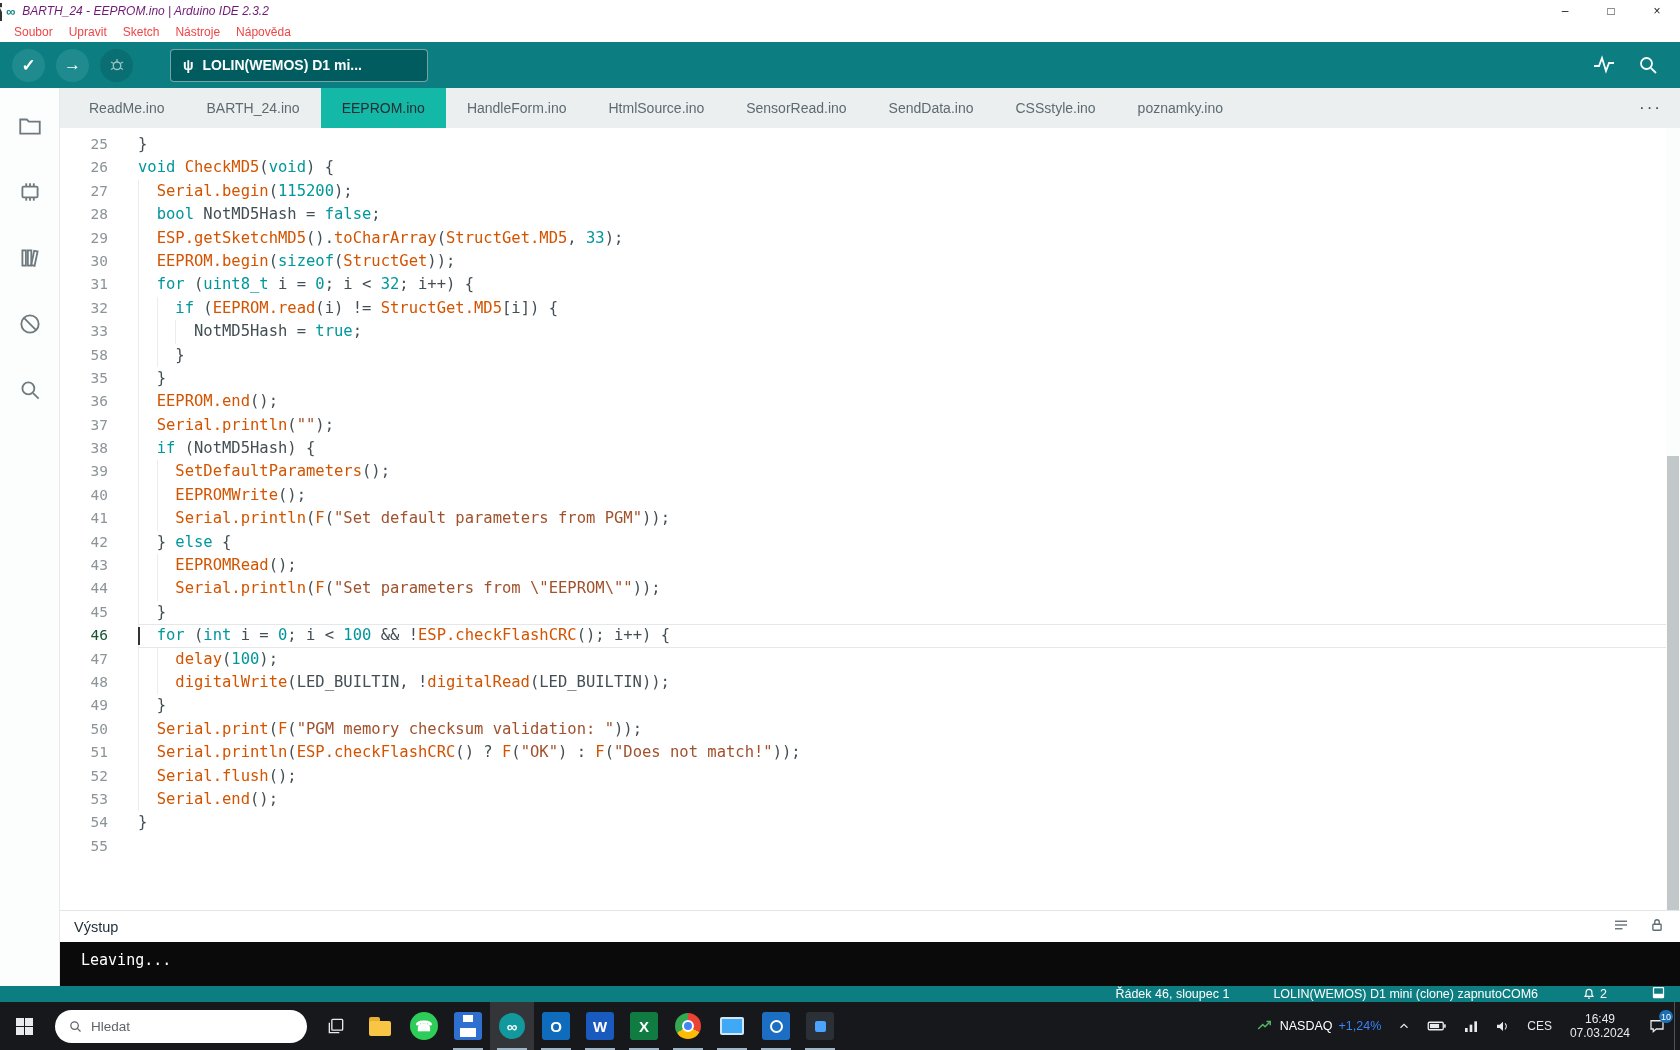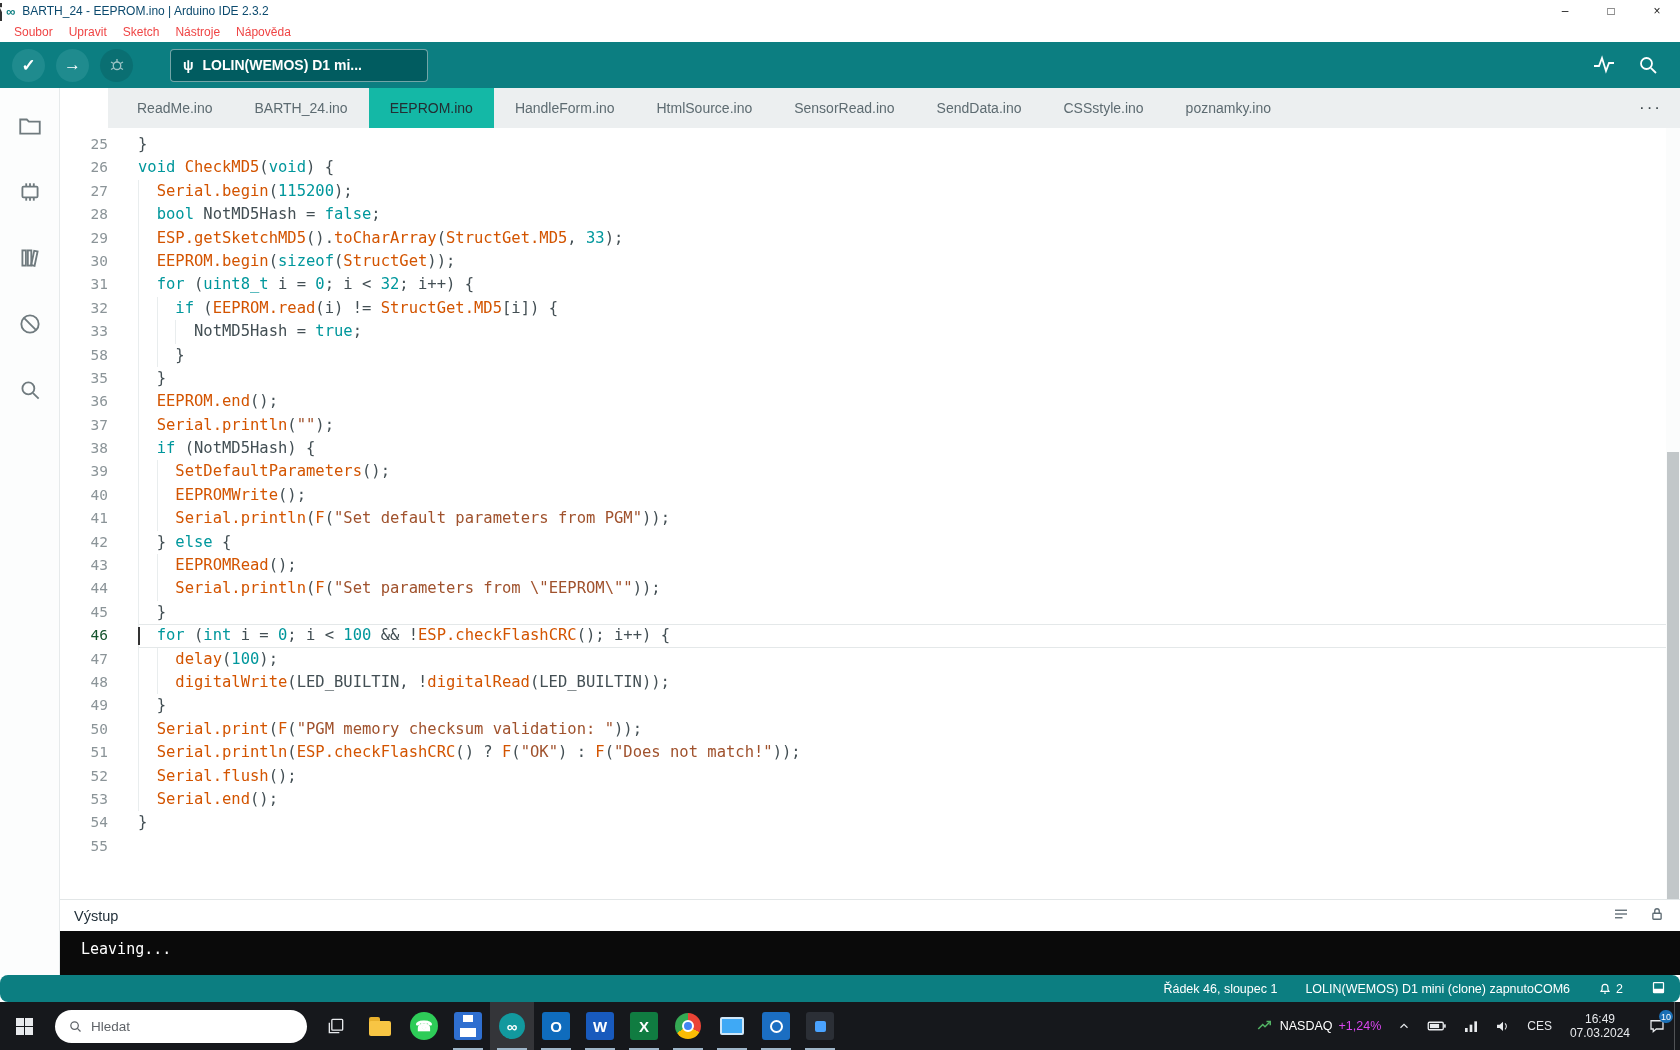--- a/index.html
+++ b/index.html
@@ -6,21 +6,21 @@
   html,body { background:#000; }
   .screen {
     width:1680px; height:1050px; display:flex; flex-direction:column;
     font-family:"Liberation Sans", sans-serif; background:#fff; overflow:hidden;
     position:relative;
   }
 
   
   .titlebar { height:22px; background:#fff; display:flex; align-items:center; padding-left:6px; gap:7px; flex:none; }
   .app-logo { color:#0c7e81; font-weight:bold; font-size:13px; line-height:1; }
-  .title-text { font-size:12px; color:#0c4a6e; }
+  .title-text { font-size:12px; color:#701a75;font-style:italic; }
   .win-controls { margin-left:auto; display:flex; height:100%; }
   .win-controls span { width:46px; display:flex; align-items:center; justify-content:center; font-size:12px; color:#222; }
 
   
   .menubar { height:20px; background:#fff; display:flex; align-items:center; padding-left:6px; font-size:12px; color:#ef4444; flex:none; }
   .menu-item { padding:2px 8px; }
 
   
   .toolbar { height:46px; background:#0c7e81; display:flex; align-items:center; padding:0 12px; gap:11px; flex:none; }
   .tbtn { width:33px; height:33px; border-radius:50%; border:none; background:#1f8b8e; color:#fff; font-size:17px; font-weight:bold;
@@ -34,21 +34,21 @@
 
   
   .main { flex:1; display:flex; min-height:0; }
   .sidebar { width:60px; background:#fcfdfd; border-right:1px solid #e6eaeb; display:flex; flex-direction:column; align-items:center;
              padding-top:24px; gap:38px; flex:none; }
   .side-icon { width:28px; height:28px; display:flex; align-items:center; justify-content:center; }
 
   .editor-col { flex:1; display:flex; flex-direction:column; min-width:0; }
 
   
-  .tabbar { height:40px; background:#eceff0; display:flex; align-items:stretch; padding-left:8px; flex:none;margin-left:48px; }
+  .tabbar { height:40px; background:#eceff0; display:flex; align-items:stretch; padding-left:8px; flex:none; }
   .tab { padding:0 21px; display:flex; align-items:center; font-size:14px; color:#5d6b71; white-space:nowrap; }
   .tab.active { background:#14b8a6; color:#232e33; }
   .tab-more { margin-left:auto; padding:0 18px; display:flex; align-items:center; color:#3c464b; font-size:17px; letter-spacing:2px; }
 
   
   .editor { flex:1; background:#fff; position:relative; overflow:hidden; padding-top:5px;
             font-family:"DejaVu Sans Mono", monospace; font-size:15.5px; line-height:23.4px; }
   .code-line { display:flex; height:23.4px; }
   .line-num { width:78px; flex:none; text-align:right; padding-right:30px; color:#8b9498; font-size:14.5px; }
   .code-line.current .line-num { color:#14532d; }
@@ -65,22 +65,22 @@
   .scroll-thumb { position:absolute; top:42%; bottom:0; left:1px; right:1px; background:#c2c7c9; }
 
   
   .out-header { height:32px; background:#fff; border-top:1px solid #e2e6e7; display:flex; align-items:center; padding:8px 14px;
                 font-size:14.5px; color:#22303a; flex:none; }
   .out-actions { margin-left:auto; display:flex; gap:18px; align-items:center; }
   .console { height:44px; background:#0a0a0a; color:#fff; font-family:"DejaVu Sans Mono",monospace; font-size:15px;
              padding:9px 0 0 21px; flex:none; }
 
   
-  .statusbar { height:27px; background:#0c7e81; color:#fff; display:flex; align-items:center; justify-content:flex-end;
-               gap:28px; padding:0 14px; font-size:12.5px; flex:none;border-radius:8px; }
+  .statusbar { height:16px; background:#0c7e81; color:#fff; display:flex; align-items:center; justify-content:flex-end;
+               gap:44px; padding:0 14px; font-size:12.5px; flex:none; }
   .bell-wrap { display:flex; align-items:center; gap:4px; }
 
   
   .taskbar { height:48px; background:#16181c; display:flex; align-items:center; color:#e8eaed; flex:none; }
   .start-btn { width:48px; height:100%; display:flex; align-items:center; justify-content:center; }
   .win-grid { width:17px; height:17px; display:grid; grid-template-columns:8px 8px; grid-template-rows:8px 8px; gap:1px; }
   .win-grid i { background:#e8eaed; }
   .search-box { width:252px; height:33px; background:#fff; border-radius:17px; display:flex; align-items:center; gap:8px;
                 padding:0 13px; margin:0 7px; }
   .search-box input { border:none; outline:none; flex:1; font-size:13.5px; color:#3c4043; font-family:"Liberation Sans",sans-serif; background:transparent; }
@@ -106,21 +106,21 @@
   .kind-chrome .chrome-inner { position:absolute; inset:8px; border-radius:50%; background:#4285f4; border:2px solid #fff; }
   .kind-monitor .mon-screen { width:24px; height:18px; background:#3fa9f5; border:2px solid #cfe6f7; border-radius:2px; }
   .kind-blue { background:#1b6ec2; border-radius:3px; }
   .kind-blue .blue-inner { width:13px; height:13px; border:2px solid #fff; border-radius:50%; }
   .kind-dark { background:#2b2f36; border-radius:3px; }
   .kind-dark .dark-dot { width:11px; height:11px; background:#4aa3ff; border-radius:2px; }
 
   .tray { margin-left:auto; display:flex; align-items:center; height:100%; }
   .tray-item { padding:0 8px; display:flex; align-items:center; height:100%; gap:6px; }
   .stock-label { font-size:12.5px; color:#fff; }
-  .stock-change { font-size:12.5px; color:#d946ef; }
+  .stock-change { font-size:12.5px; color:#3b82f6; }
   .lang { font-size:12px; }
   .clock { text-align:center; font-size:12px; line-height:14px; padding:0 10px; }
   .action-center { position:relative; }
   .ac-badge { position:absolute; top:8px; right:1px; min-width:14px; height:13px; border-radius:7px; background:#1a6fb5;
               color:#fff; font-size:9px; display:flex; align-items:center; justify-content:center; padding:0 2px; }
   .show-desktop { width:6px; height:100%; border-left:1px solid rgba(255,255,255,0.25); }
 </style>
 </head>
 <body>
 

